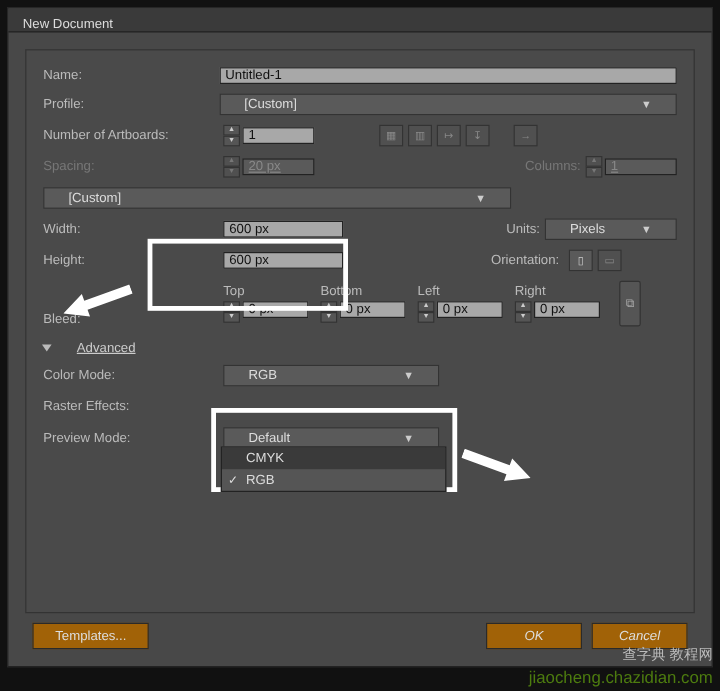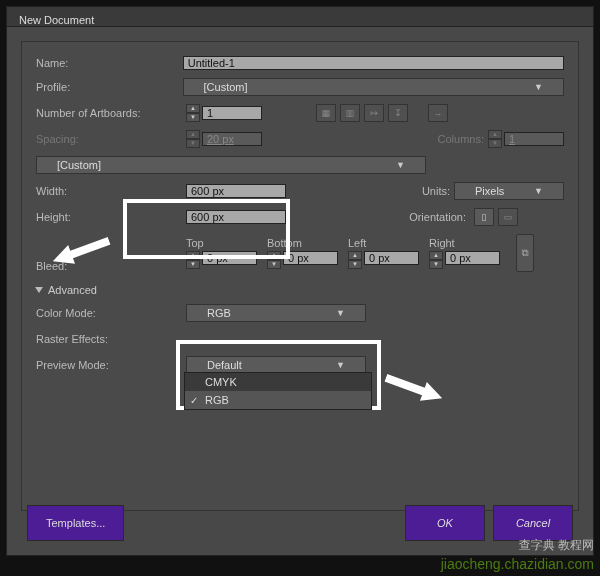--- a/index.html
+++ b/index.html
@@ -21,28 +21,28 @@
   .dd .arr { font-size:9px; color:#ccc; }
   .dd.wide { width:390px; }
 
   .spin { display:flex; width:14px; height:18px; flex-direction:column; margin-right:2px; }
   .spin .up,.spin .dn{ flex:1; background:#555; border:1px solid #333; color:#ccc; font-size:6px; text-align:center; line-height:7px;}
   .spin.dim .up,.spin.dim .dn{ background:#505050; color:#777;}
 
   .iconbtn { width:20px; height:18px; background:#505050; border:1px solid #333; margin-left:4px; display:inline-flex; align-items:center; justify-content:center; color:#888; font-size:9px;}
   .iconbtn.on { background:#5a5a5a; color:#ccc;}
 
-  .section-hdr { display:flex; align-items:center; gap:6px; margin:12px 0 8px 0; color:#ccc;}
+  .section-hdr { display:flex; align-items:center; gap:22px; margin:12px 0 8px 0; color:#ccc;text-decoration:underline;}
   .tri { width:0;height:0;border-top:4px solid transparent;border-bottom:4px solid transparent;border-left:6px solid #bbb; transform:rotate(90deg);}
 
   .checkbox { width:12px; height:12px; background:#666; border:1px solid #333; display:inline-block; margin-right:6px; vertical-align:middle;}
 
   .btnbar { position:absolute; right:20px; bottom:14px; display:flex; gap:8px;font-style:italic;}
   .tmplbtn { position:absolute; left:20px; bottom:14px;}
-  .btn { background:#4c1d95; border:1px solid #2a2a2a; color:#ddd; height:36px; padding:0 18px; display:flex; align-items:center; }
+  .btn { background:#a16207; border:1px solid #2a2a2a; color:#ddd; height:22px; padding:0 18px; display:flex; align-items:center; }
 
   .hl-box { position:absolute; border:4px solid #fff; pointer-events:none; }
   .hl1 { left:123px; top:199px; width:167px; height:60px; }
   .hl2 { left:176px; top:340px; width:205px; height:70px; }
 
   .dd-menu { position:absolute; left:184px; top:372px; width:188px; background:#555; border:1px solid #222; z-index:5;}
   .dd-menu .item{ height:18px; display:flex; align-items:center; padding:0 6px 0 20px; color:#ddd; position:relative;}
   .dd-menu .item.sel{ background:#3a3a3a;}
   .dd-menu .check{ position:absolute; left:5px; color:#ddd; font-size:10px;}
 

